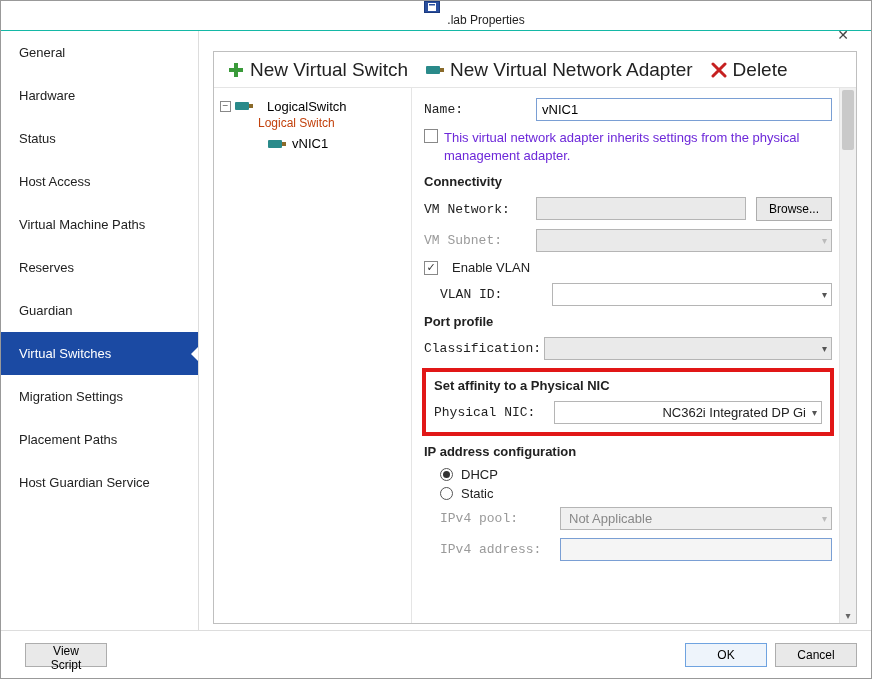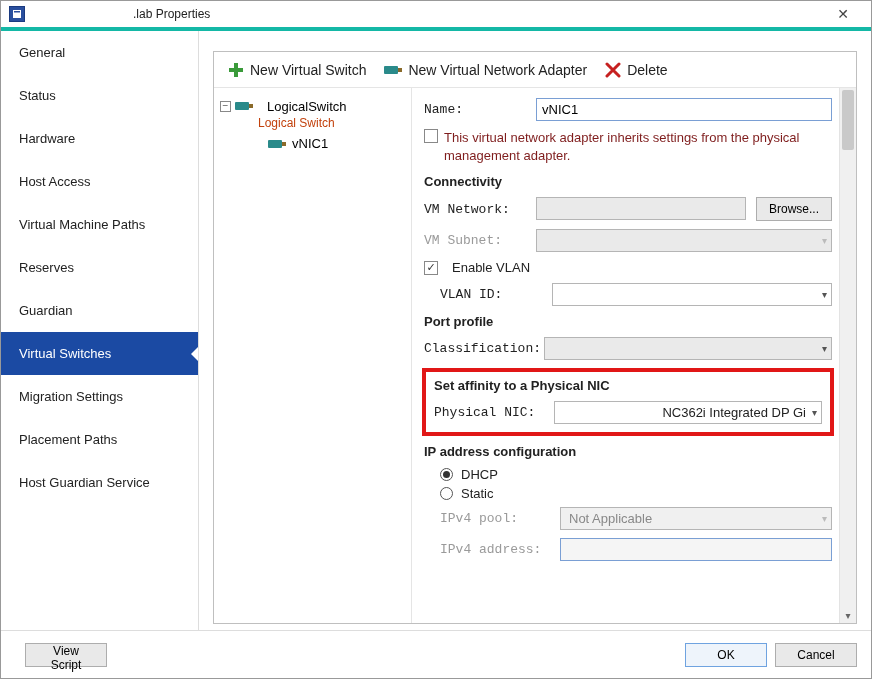--- a/index.html
+++ b/index.html
@@ -1,32 +1,32 @@
 <!DOCTYPE html>
 <html><head>
 <meta charset="utf-8">
 <style>
   * { box-sizing: border-box; font-family: "Segoe UI", Tahoma, sans-serif; }
   body { margin: 0; background: #fff; width: 872px; height: 679px; overflow: hidden; }
   .dialog { width: 872px; height: 679px; border: 1px solid #999; display: flex; flex-direction: column; background:#fff;}
-  .titlebar { height: 30px; display: flex; align-items: center; padding: 0 8px; border-bottom: 4px solid #14b8a6; font-size:12px;}
+  .titlebar { height: 30px; display: flex; align-items: center; padding: 0 8px; border-bottom: 1px solid #14b8a6; font-size:12px;flex-direction:column;}
   .titlebar-icon { width:16px; height:16px; background:#2a4f9e; border:1px solid #1a3a80; margin-right:8px; display:flex; align-items:center; justify-content:center;}
   .titlebar-icon svg { width:10px; height:10px; }
   .titlebar-title { flex:0 0 auto; margin-left:100px; color:#222;}
   .titlebar-close { margin-left:auto; width:40px; text-align:center; color:#444; font-size:14px; cursor:pointer;}
   .body { flex:1; display:flex; min-height:0;}
   .sidebar { width:198px; border-right:1px solid #ddd; overflow:hidden; position:relative; background:#fff;}
   .sidebar-inner { position:absolute; inset:0; overflow-y:auto;}
   .side-item { height:43px; display:flex; align-items:center; padding:0 18px; font-size:13px; color:#222; cursor:pointer; border-bottom:0; position:relative;}
   .side-item.selected { background:#1b4aa3; color:#fff;}
   .side-item.selected::after { content:""; position:absolute; right:-1px; top:50%; transform:translateY(-50%); width:0; height:0; border-top:8px solid transparent; border-bottom:8px solid transparent; border-right:8px solid #fff;}
   .main { flex:1; display:flex; flex-direction:column; min-width:0;}
   .content-outer { flex:1; padding:20px 14px 6px 14px; min-height:0;}
   .content { border:1px solid #bfbfbf; height:100%; display:flex; flex-direction:column; background:#fff;}
-  .toolbar { height:36px; display:flex; align-items:center; gap:10px; padding:0 10px; border-bottom:1px solid #e5e5e5; font-size:14px;}
+  .toolbar { height:36px; display:flex; align-items:center; gap:10px; padding:0 10px; border-bottom:1px solid #e5e5e5; font-size:19px;}
   .tool-btn { display:flex; align-items:center; gap:6px; color:#222; cursor:pointer; padding:3px 4px;}
   .tool-btn svg { width:16px; height:16px; }
   .split { flex:1; display:flex; min-height:0;}
   .tree { width:198px; border-right:1px solid #e5e5e5; padding:8px 6px; font-size:13px;}
   .tree-row { display:flex; align-items:center; gap:4px; height:20px;}
   .tree-row .sq { width:11px; height:11px; border:1px solid #888; display:flex; align-items:center; justify-content:center; font-size:10px; line-height:1; cursor:pointer; color:#555;}
   .tree-sub { font-size:12px; color:#c2410c; margin-left:38px;}
   .tree-child { margin-left:48px; margin-top:6px; display:flex; align-items:center; gap:6px;}
   .details { flex:1; position:relative; overflow:hidden;}
   .details-inner { position:absolute; left:0; right:18px; top:0; bottom:0; padding:10px 6px 10px 12px; font-size:13px; color:#222;}
@@ -51,21 +51,21 @@
   .highlight { border:4px solid #e11717; padding:6px 8px 8px 8px; margin:2px -2px 8px -2px;}
   .radio { display:flex; align-items:center; gap:8px; margin:4px 0 4px 16px; cursor:pointer;}
   .radio .dot { width:13px; height:13px; border:1px solid #555; border-radius:50%; display:flex; align-items:center; justify-content:center;}
   .radio.checked .dot::after { content:""; width:7px; height:7px; border-radius:50%; background:#333;}
   .footer { height:48px; border-top:1px solid #ddd; display:flex; align-items:center; padding:0 14px 0 24px;}
   .footer .btn { width:82px;}
   svg.nic-icon { width:18px; height:12px;}
   .vmnet-wrap { flex:1; display:flex; gap:10px;}
   .vmnet-wrap .combo { flex:1;}
   .inherit-row { display:flex; align-items:flex-start; margin:4px 0 10px 0;}
-  .inherit-row .txt { flex:1; line-height:1.35; color:#7f1d1d;}
+  .inherit-row .txt { flex:1; line-height:1.35; color:#6d28d9;}
 </style>
 </head>
 <body>
 
 <div class="dialog">
 
   <div class="titlebar">
     <div class="titlebar-icon">
       <svg viewBox="0 0 10 10">
           <rect x="1" y="1" width="8" height="8" fill="#fff"></rect>
@@ -77,24 +77,24 @@
   </div>
 
   <div class="body">
 
     <div class="sidebar">
       <div class="sidebar-inner">
         <div class="side-item">
             <span>General</span>
           </div>
         <div class="side-item">
+            <span>Hardware</span>
+          </div>
+        <div class="side-item">
             <span>Status</span>
-          </div>
-        <div class="side-item">
-            <span>Hardware</span>
           </div>
         <div class="side-item">
             <span>Host Access</span>
           </div>
         <div class="side-item">
             <span>Virtual Machine Paths</span>
           </div>
         <div class="side-item">
             <span>Reserves</span>
           </div>

